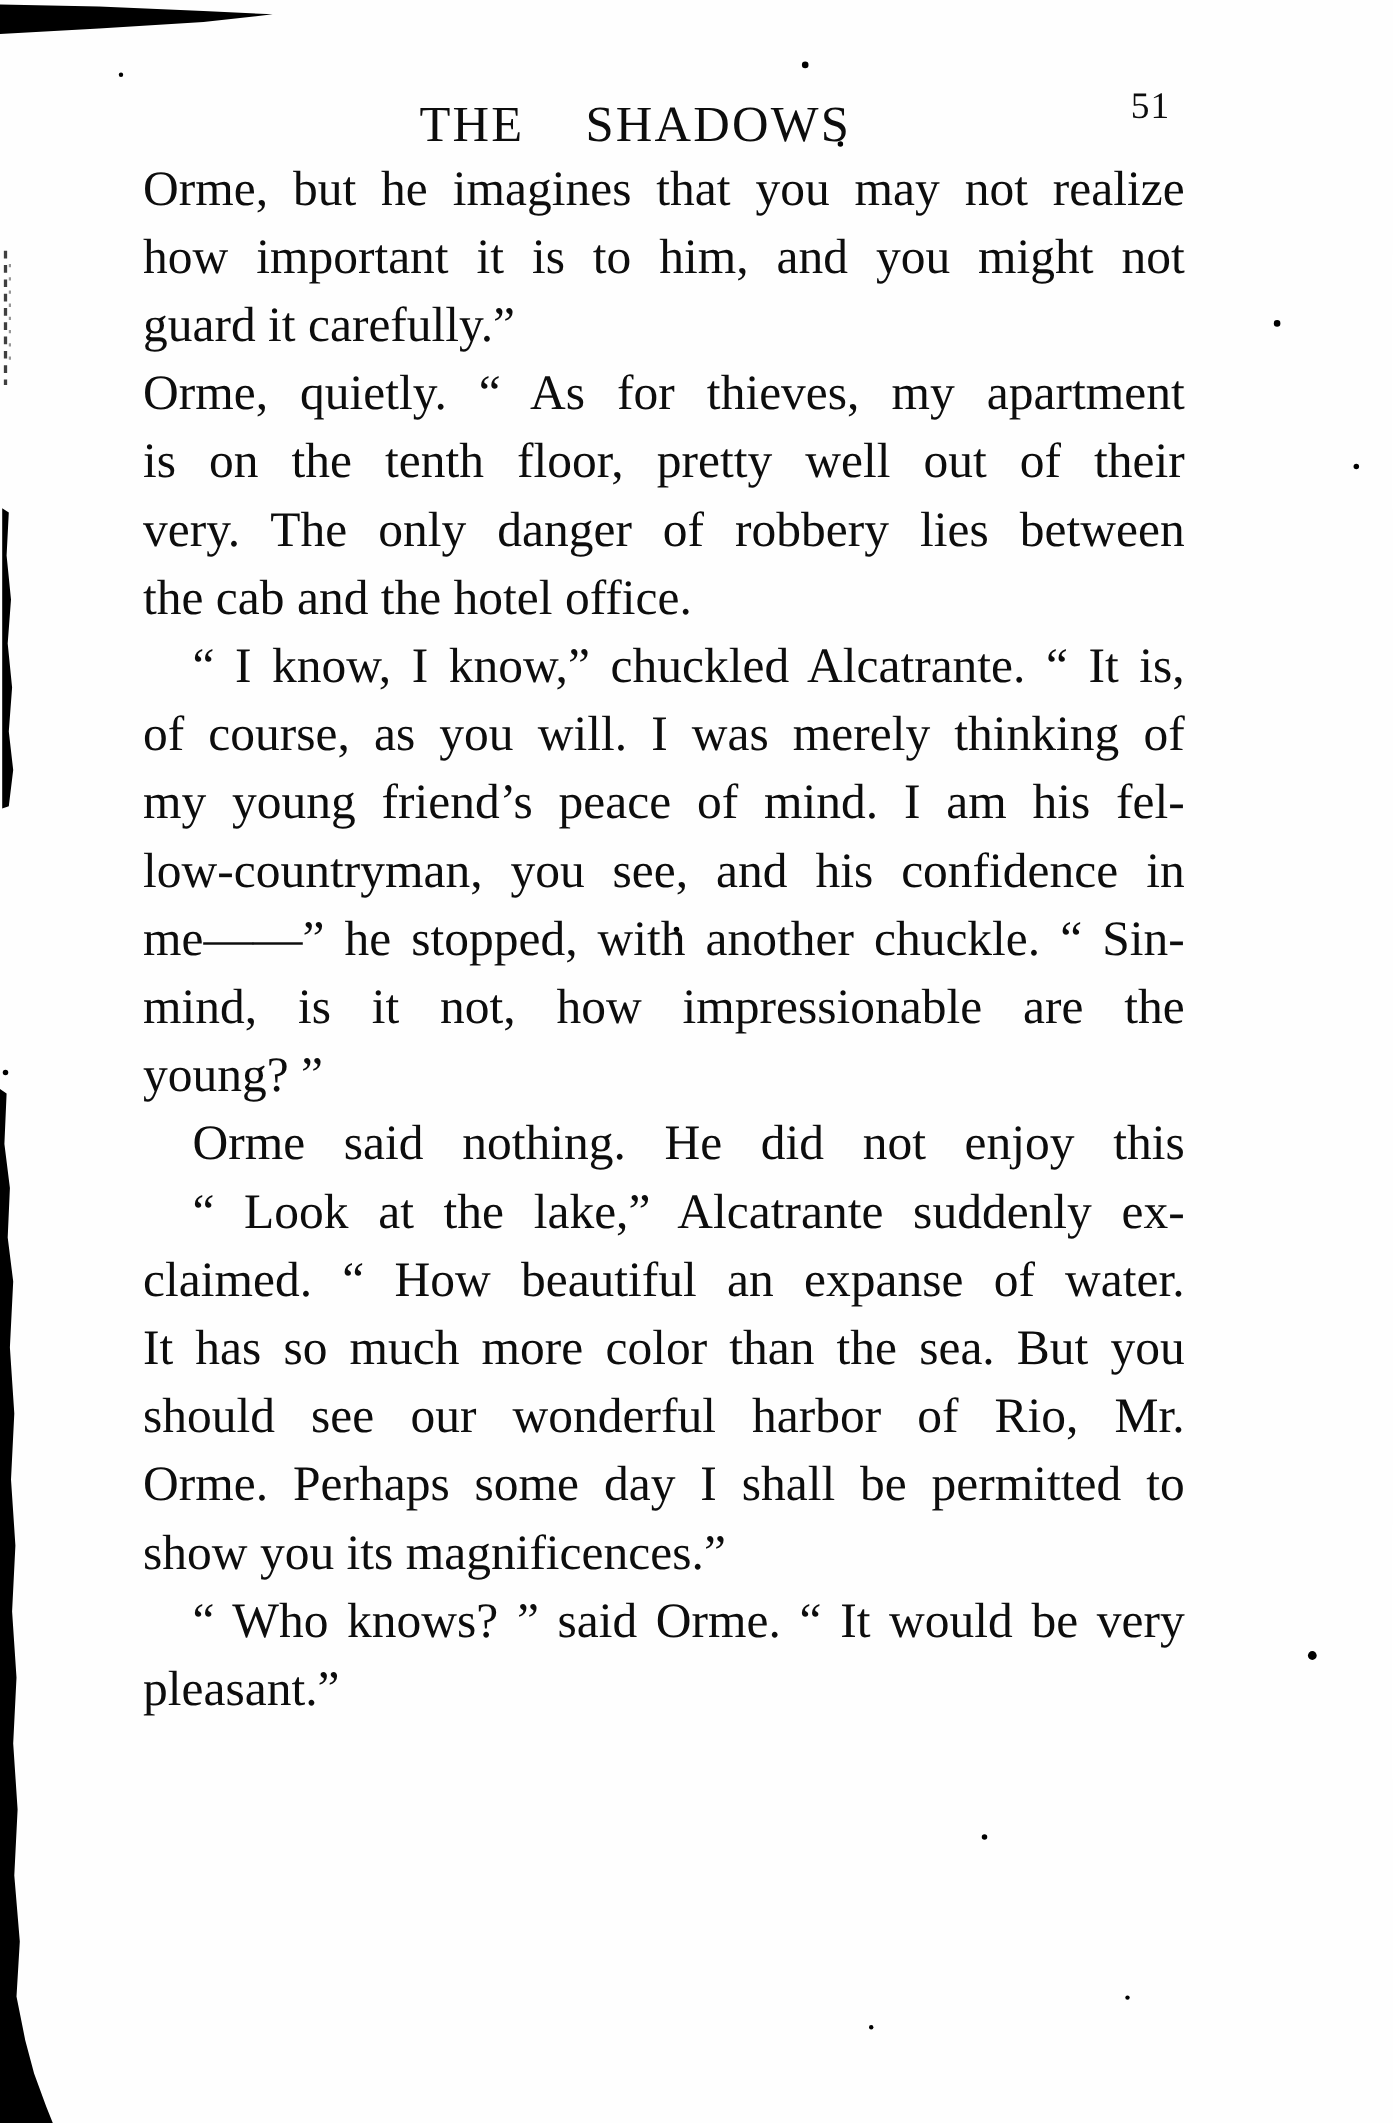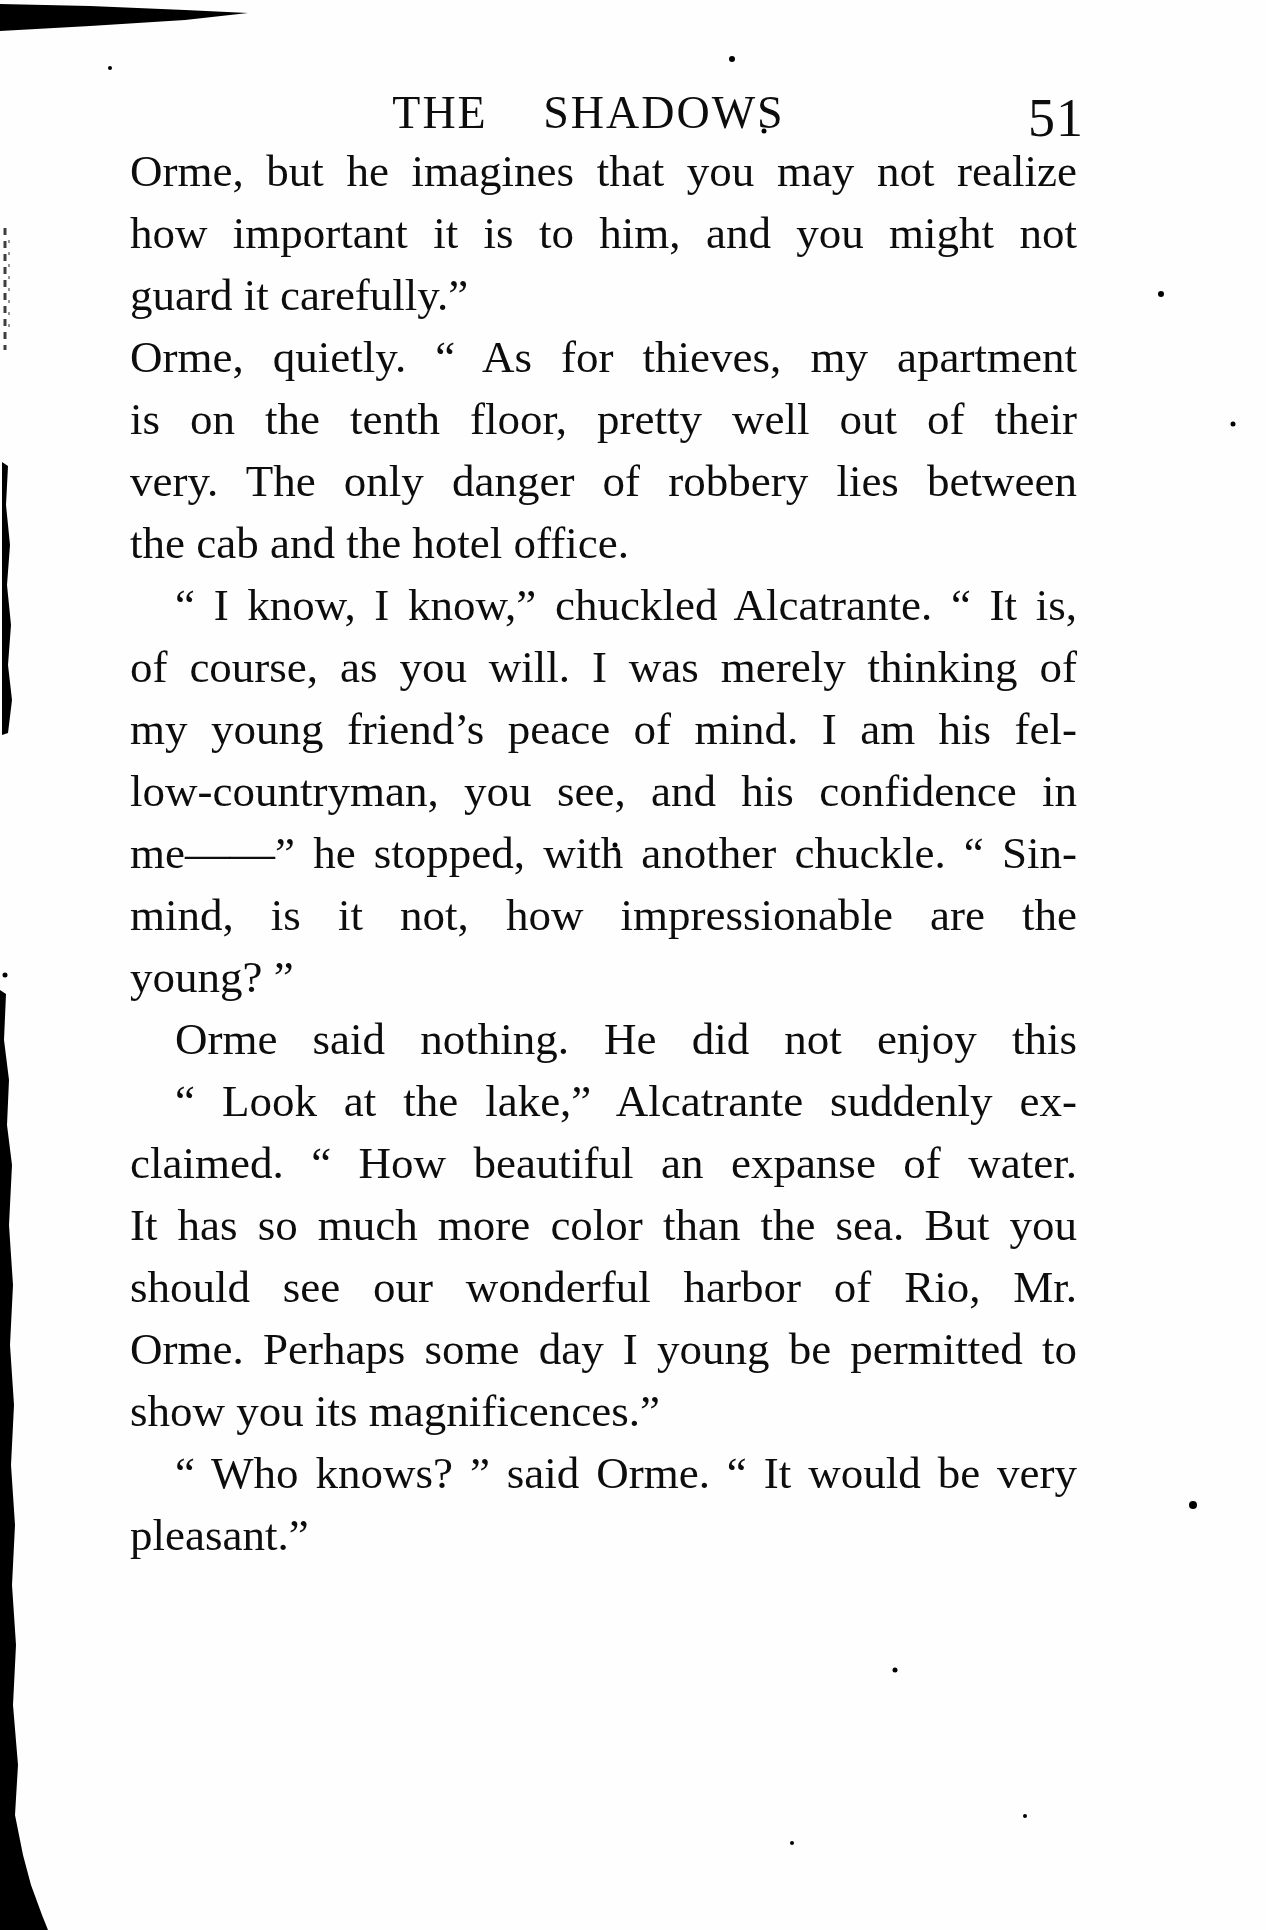--- a/index.html
+++ b/index.html
@@ -6,27 +6,27 @@
   .page {
     position:relative;
     width:1266px; height:1930px;
     background:#fefefe;
     overflow:hidden;
     font-family:"Liberation Serif","DejaVu Serif",serif;
     color:#0d0d0d;
   }
   .artifacts { position:absolute; left:0; top:0; width:1266px; height:1930px; pointer-events:none; }
   .running-title {
-    position:absolute; left:115px; top:90px; width:947px;
+    position:absolute; left:104px; top:90px; width:947px;
     text-align:center; font-size:46px; line-height:1;
     letter-spacing:2px; word-spacing:42px; white-space:nowrap;
   }
   .page-number {
-    position:absolute; left:1028px; top:91px;
-    font-size:54px; line-height:1; letter-spacing:1px;
+    position:absolute; left:1028px; top:80px;
+    font-size:34px; line-height:1; letter-spacing:1px;
   }
   .text-block {
     position:absolute; left:130px; top:140px; width:947px;
     font-size:45px; line-height:62px;
   }
   .para { margin:0; }
   .pl {
     height:62px;
     text-align:justify;
     text-align-last:justify;
@@ -89,21 +89,21 @@
 
     <div class="para">
       <div class="pl ind">Orme said nothing.  He did not enjoy this</div>
     </div>
 
     <div class="para">
       <div class="pl ind">“ Look at the lake,” Alcatrante suddenly ex-</div>
       <div class="pl">claimed.  “ How beautiful an expanse of water.</div>
       <div class="pl">It has so much more color than the sea.  But you</div>
       <div class="pl">should see our wonderful harbor of Rio, Mr.</div>
-      <div class="pl">Orme.  Perhaps some day I young be permitted to</div>
+      <div class="pl">Orme.  Perhaps some day I shall be permitted to</div>
       <div class="pl last">show you its magnificences.”</div>
     </div>
 
     <div class="para">
       <div class="pl ind">“ Who knows? ” said Orme.  “ It would be very</div>
       <div class="pl last">pleasant.”</div>
     </div>
 
   </div>
 </div>

